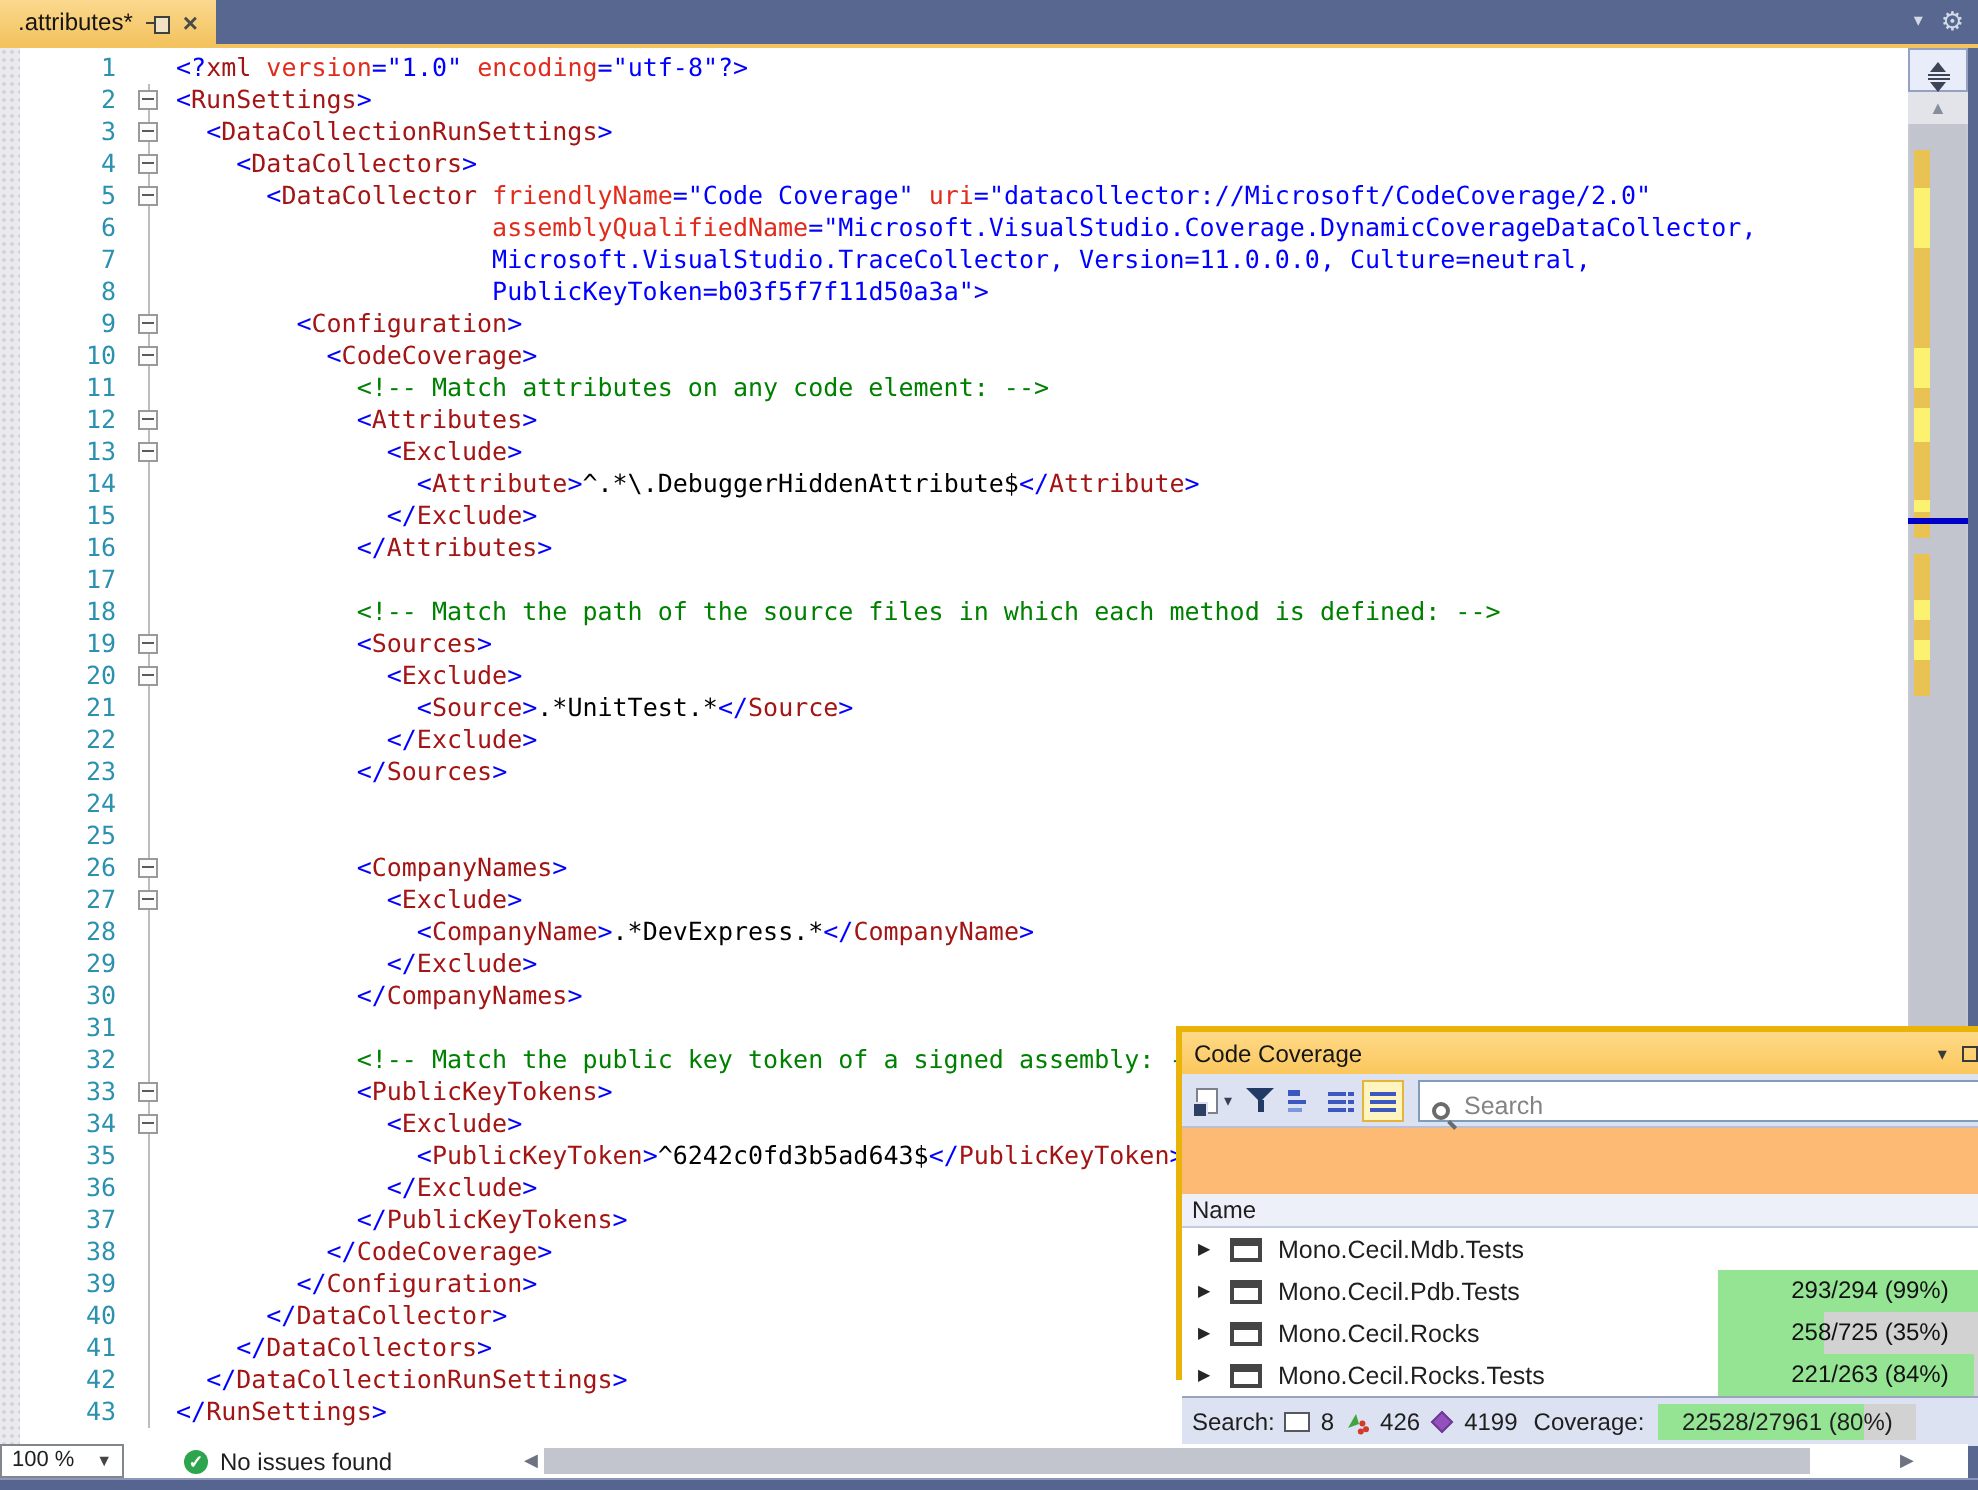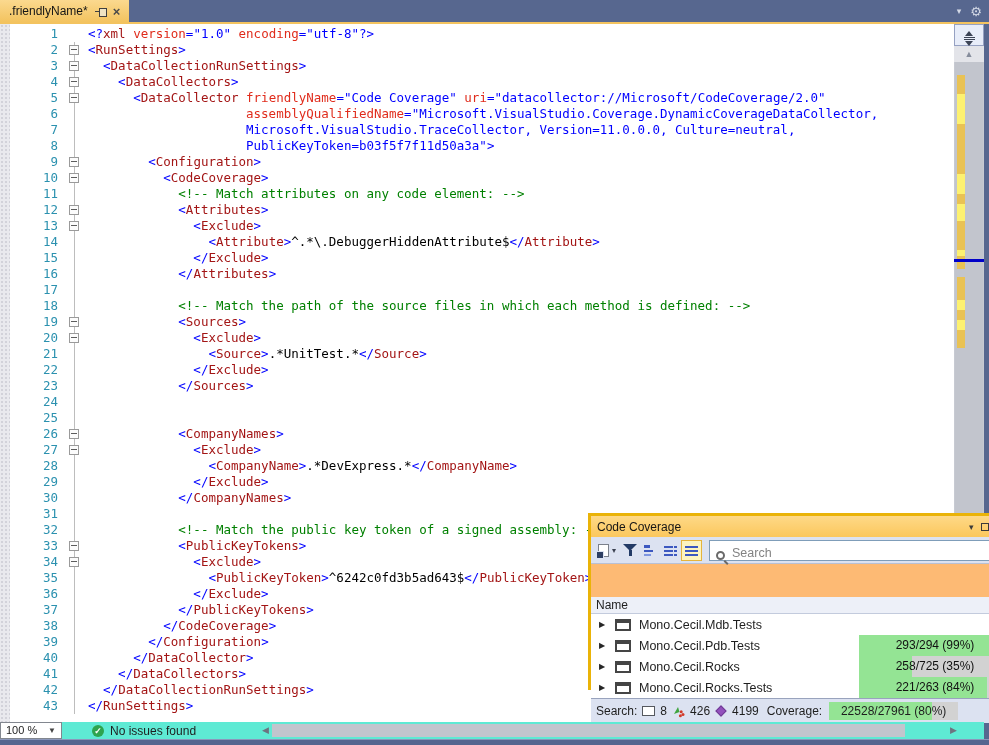--- a/index.html
+++ b/index.html
@@ -46,21 +46,21 @@
   .v-arrow{position:absolute;left:0;right:0;text-align:center;color:#868d9c;font-size:9px;line-height:16px;}
   #v-up{top:22px;height:16px;}
   #v-down{bottom:0;height:18px;line-height:18px;}
   #v-track{position:absolute;left:0;right:0;top:38px;bottom:18px;background:#c7cad2;}
   #v-thumb{position:absolute;left:1px;right:1px;top:0;bottom:0;background:#c2c5cd;}
   .ann{position:absolute;left:3px;width:8px;background:#e9c254;}
   .ann.br{background:#fdf170;}
   #caret-mark{position:absolute;left:0;right:0;height:3px;background:#0000c8;}
 
   
-  #hrow{position:absolute;left:0;bottom:6px;width:984px;height:17px;background:#5eead4;}
+  #hrow{position:absolute;left:0;bottom:6px;width:984px;height:17px;background:#ffffff;}
   #zoom-combo{position:absolute;left:0;top:0;width:62px;height:17px;background:#fff;border:1px solid #82878f;
               font-size:11px;line-height:15px;padding-left:5px;}
   #zoom-caret{position:absolute;right:5px;top:0;font-size:8px;color:#444;line-height:15px;}
   #issues{position:absolute;left:92px;top:0;height:17px;display:flex;align-items:center;gap:6px;font-size:12px;}
   .check{width:12px;height:12px;border-radius:50%;background:#2da44e;color:#fff;font-size:9px;line-height:12px;
          text-align:center;font-weight:bold;}
   .h-arrow{position:absolute;top:0;height:17px;line-height:17px;color:#6d7380;font-size:9px;}
   #h-left{left:262px;}
   #h-right{left:950px;}
   #h-thumb{position:absolute;left:272px;top:2px;width:633px;height:13px;background:#c2c5cd;}
@@ -132,21 +132,21 @@
   .fcell .fill{position:absolute;left:0;top:0;bottom:0;background:#94e494;}
   .fcell .txt{position:absolute;inset:0;text-align:center;line-height:18px;font-size:12px;}
 </style>
 </head>
 <body>
 
 <div id="window">
 
   <div id="tabbar">
     <div class="doc-tab">
-      <span>.friendlyName*</span>
+      <span>.attributes*</span>
       <span class="pin"></span>
       <span class="tab-close">×</span>
     </div>
     <div class="tabbar-icons">
       <span class="tb-caret">▾</span>
       <span class="tb-gear">⚙</span>
     </div>
   </div>
   <div id="gold-line"></div>
 

